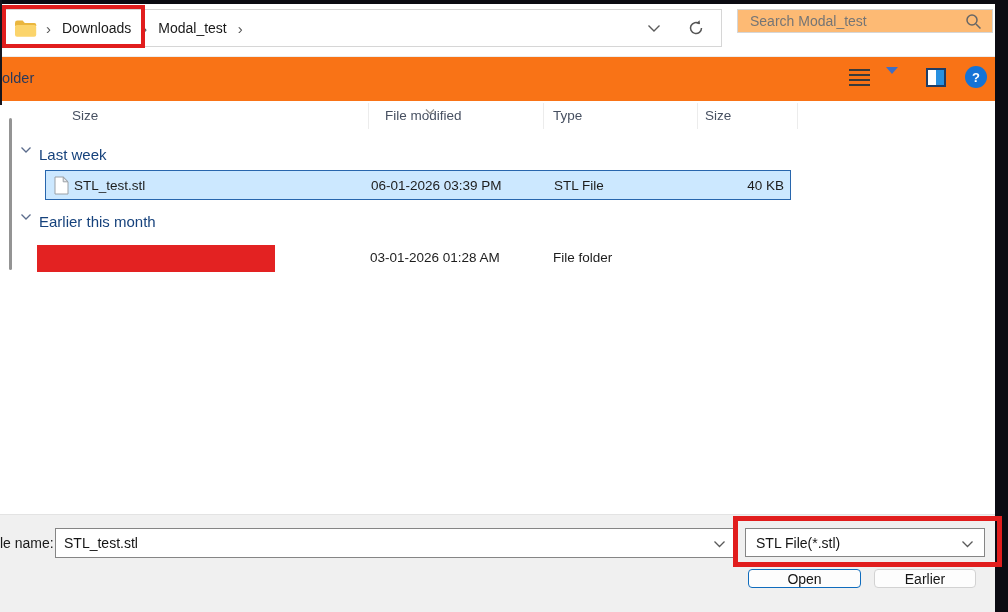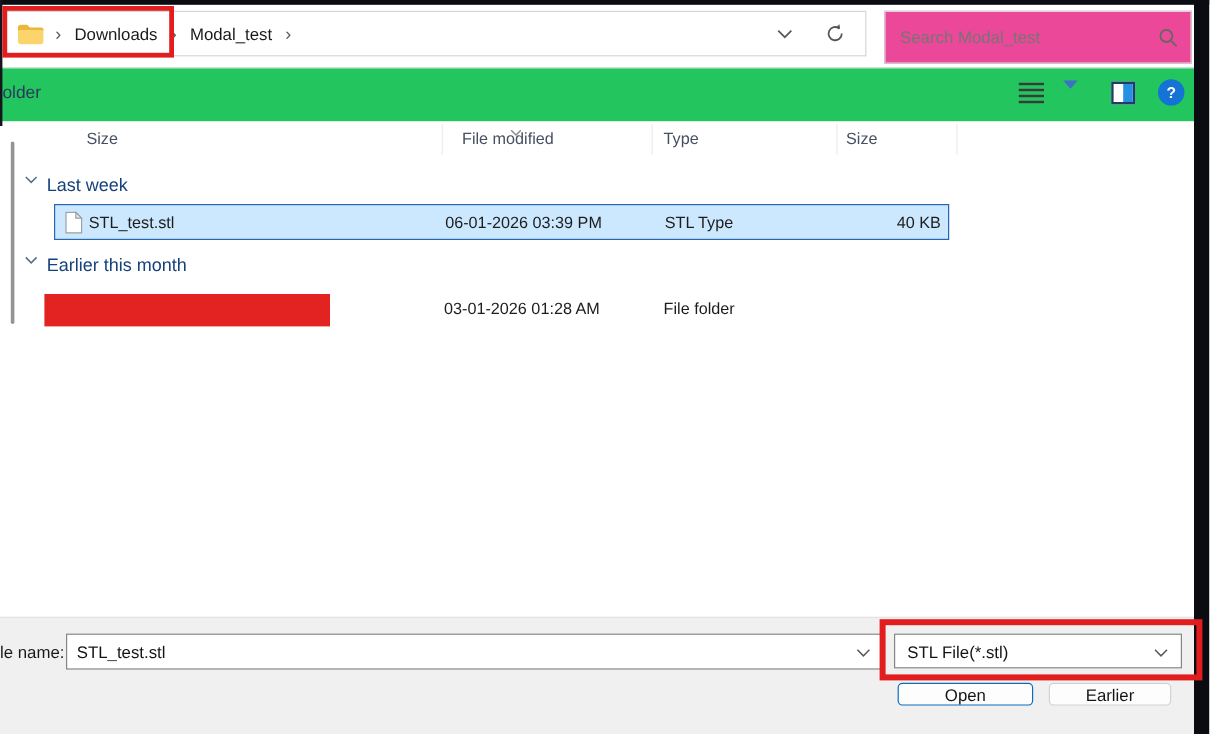--- a/index.html
+++ b/index.html
@@ -16,38 +16,38 @@
   
   .address-bar {
     position:absolute; left:3px; top:9px; width:719px; height:38px;
     background:#fff; border:1px solid #d6d6d6; display:flex; align-items:center;
     padding:0 8px 0 10px; font-size:14px; color:#1a1a1a;
   }
   .crumb { padding:2px 2px; white-space:nowrap; cursor:default; }
   .crumb-sep { color:#555; font-size:15px; margin:0 9px; }
   .addr-right { margin-left:auto; display:flex; align-items:center; gap:26px; padding-right:8px; }
   .search-box {
-    position:absolute; left:737px; top:9px; width:256px; height:44px;
-    background:#ec4899; border:1px solid #d6d6d6; display:flex; align-items:center; padding:0 10px 0 12px;
+    position:absolute; left:737px; top:9px; width:256px; height:24px;
+    background:#fdba74; border:1px solid #d6d6d6; display:flex; align-items:center; padding:0 10px 0 12px;
   }
   .search-box input {
     border:none; outline:none; flex:1; font-family:inherit; font-size:14px; color:#333; background:transparent;
   }
   .search-box input::placeholder { color:#757575; }
 
   
   .annotation { position:absolute; border:4px solid #e11d1d; z-index:60; pointer-events:none; }
   .ann-downloads { left:2px; top:5px; width:143px; height:43px; }
   .ann-filetype  { left:733px; top:516px; width:269px; height:51px; border-width:5px; }
   .redaction { position:absolute; background:#e32222; z-index:5; }
 
   
   .toolbar {
     position:absolute; left:0; top:56px; width:995px; height:60px;
-    background:#22c55e; border-top:1px solid #ededed; border-bottom:1px solid #f0f0f0;
+    background:#f97316; border-top:1px solid #ededed; border-bottom:1px solid #f0f0f0;
   }
   .newfolder-label { position:absolute; left:2px; top:13px; font-size:14.5px; color:#2b3a5c; }
   .icon-btn { position:absolute; cursor:pointer; }
   .list-lines { display:flex; flex-direction:column; gap:3px; width:21px; }
   .list-lines i { display:block; height:2px; background:#3a3a3a; }
   .tri-down { width:0; height:0; border-left:6px solid transparent; border-right:6px solid transparent; border-top:7px solid #3e6ec6; }
   .pane-icon { width:20px; height:19px; border:2px solid #1f3d66; background:#fff; position:relative; }
   .pane-icon::after { content:""; position:absolute; right:0; top:0; width:8px; height:15px; background:#2790e0; }
   .help-circle { width:22px; height:22px; border-radius:50%; background:#1573d6; color:#fff;
     font-size:13px; font-weight:bold; display:flex; align-items:center; justify-content:center; }
@@ -182,21 +182,21 @@
 
   <div class="file-row row-selected">
     <span class="doc-icon">
       <svg width="15" height="19" viewBox="0 0 15 19">
         <path d="M1 1 h8.2 l4.8 4.8 V18 H1 Z" fill="#fff" stroke="#9aa0a6"></path>
         <path d="M9.2 1 l4.8 4.8 H9.2 Z" fill="#e8eaed" stroke="#9aa0a6"></path>
       </svg>
     </span>
     <span class="cell c-name">STL_test.stl</span>
     <span class="cell c-date">06-01-2026 03:39 PM</span>
-    <span class="cell c-type">STL Type</span>
+    <span class="cell c-type">STL File</span>
     <span class="cell c-size">40 KB</span>
   </div>
 
   <div class="group-header g2">
     <svg width="12" height="8" viewBox="0 0 12 8">
         <path d="M1.5 1.5 L6 6 L10.5 1.5" stroke="#5b6c8c" stroke-width="1.3" fill="none"></path>
       </svg>
     <span>Earlier this month</span>
   </div>
 

